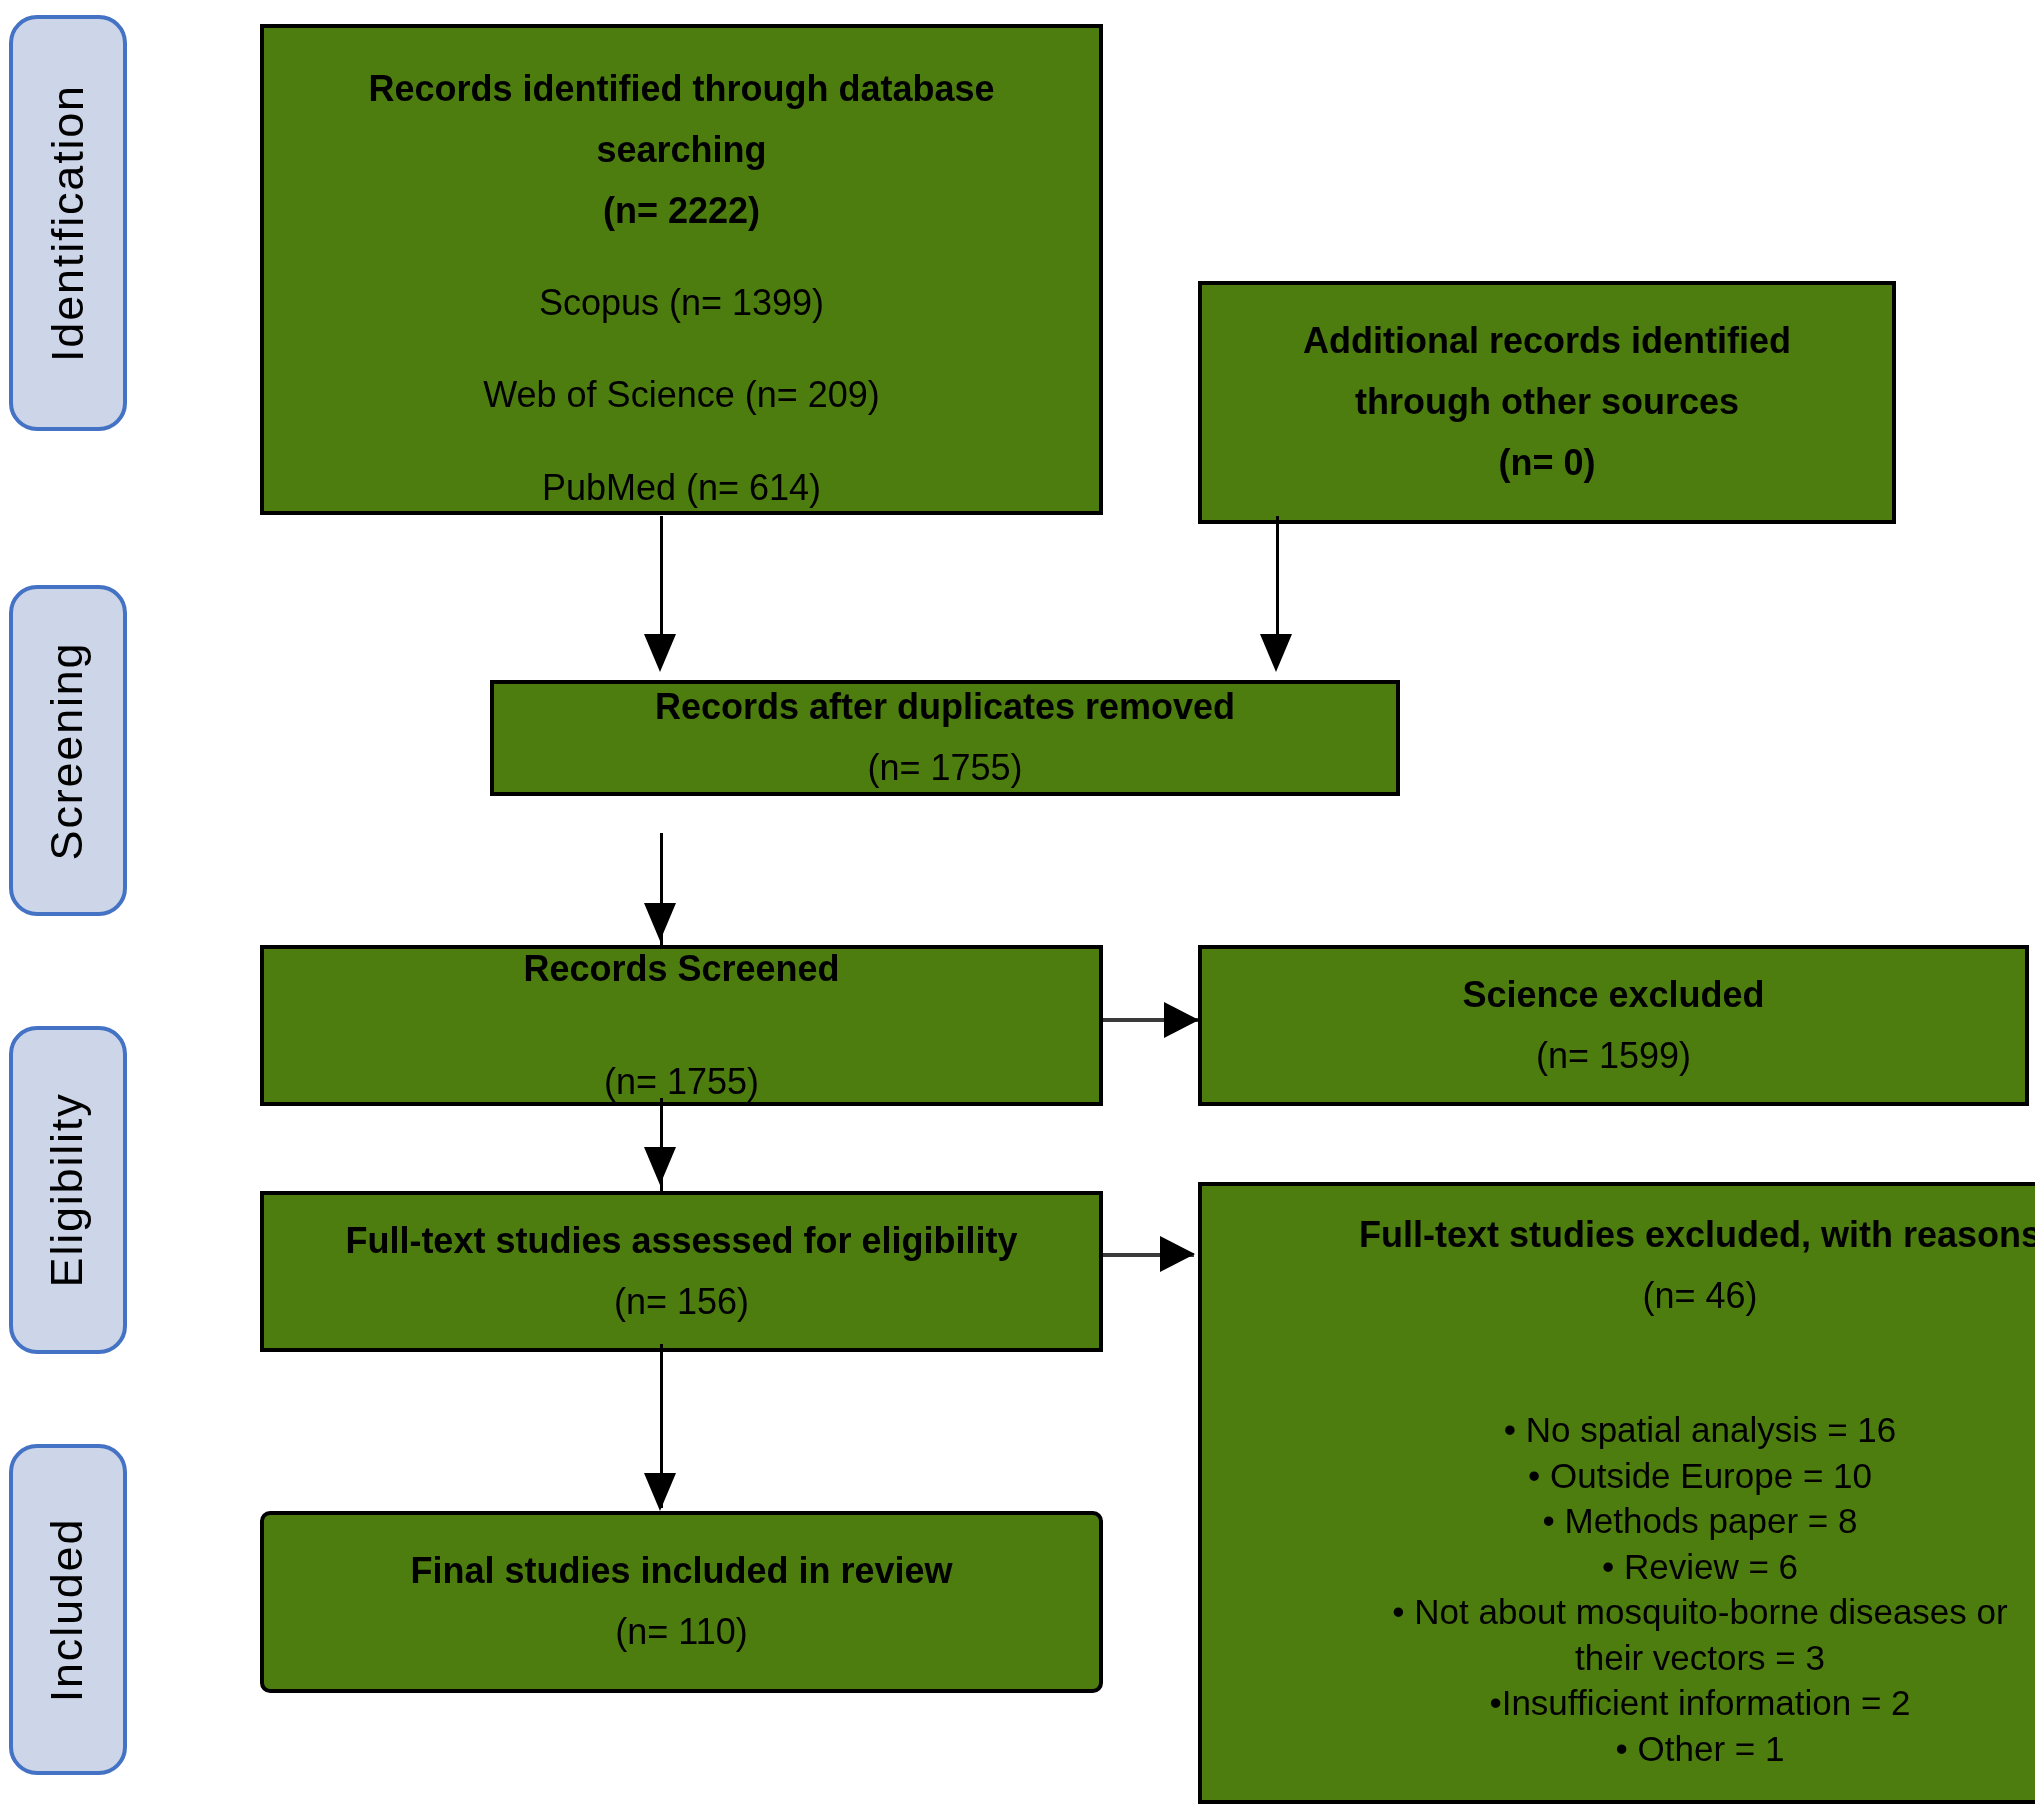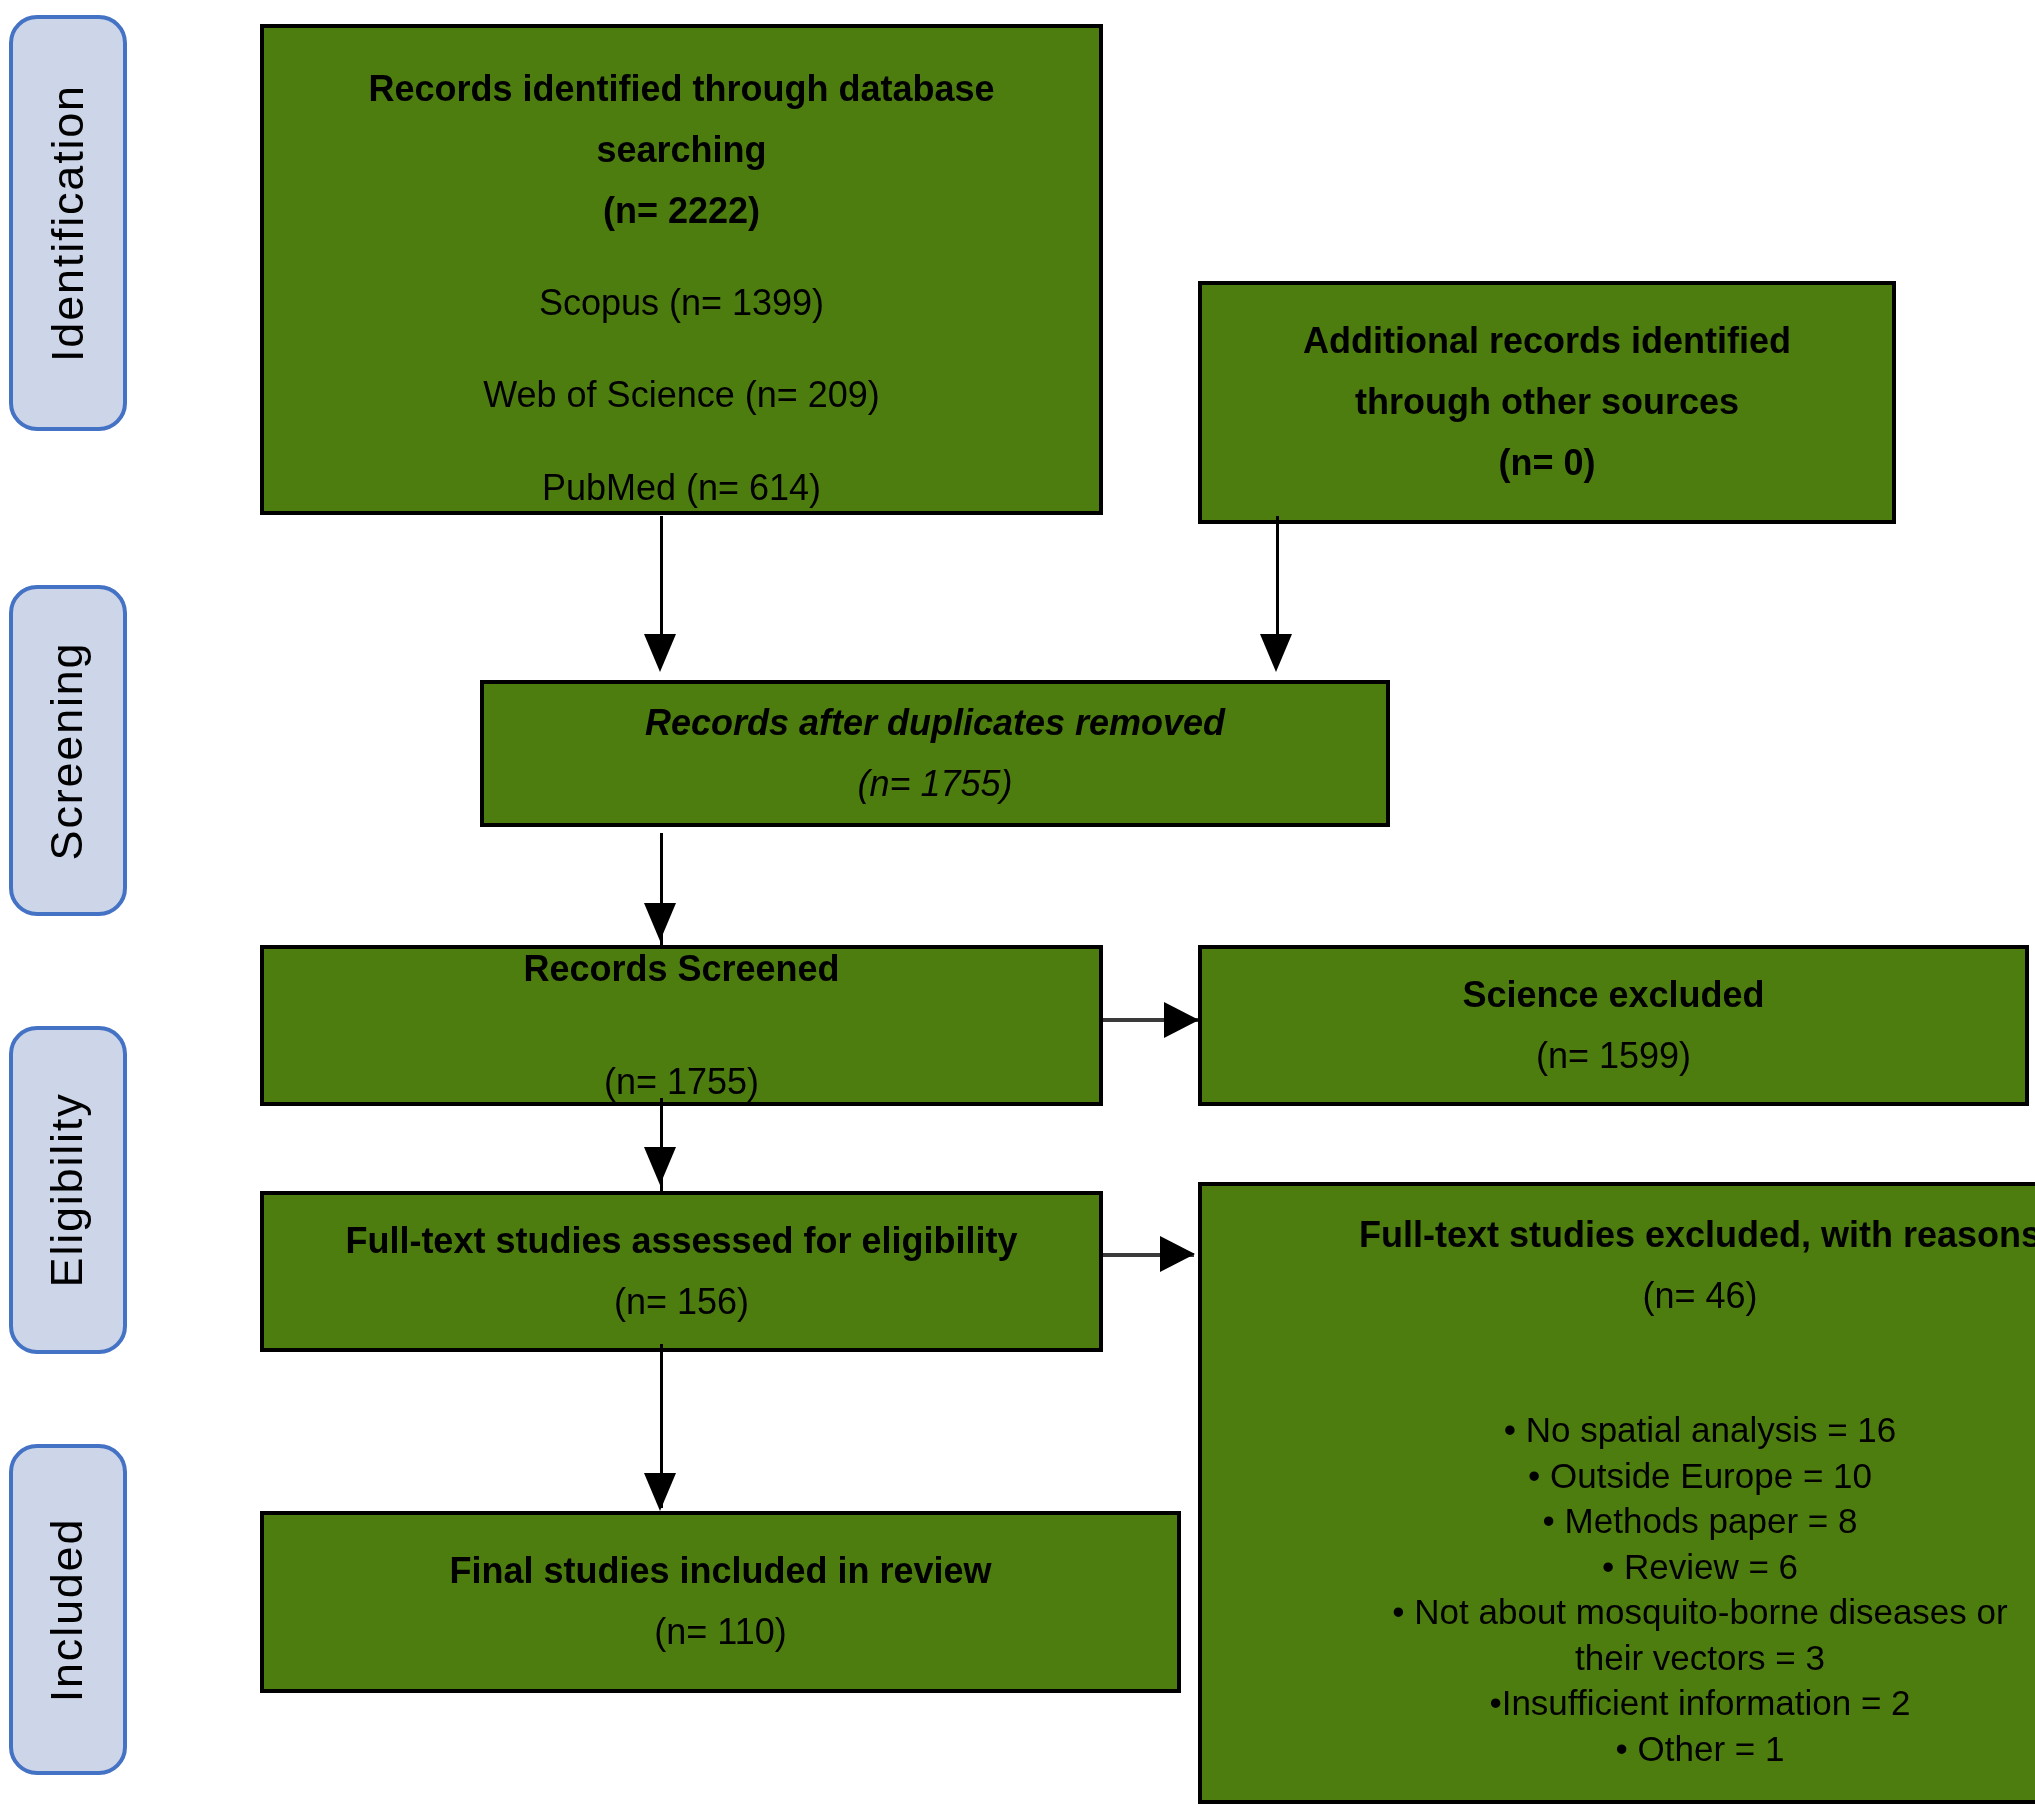--- a/index.html
+++ b/index.html
@@ -152,21 +152,21 @@
     <div class="gap-sm"></div>
     <div class="box-line bold">(n= 0)</div>
   </div>
 
   <div class="vline" style="left:660px; top:516px; height:133px;"></div>
   <div class="arrow-down" style="left:644px; top:634px;"></div>
 
   <div class="vline" style="left:1276px; top:516px; height:133px;"></div>
   <div class="arrow-down" style="left:1260px; top:634px;"></div>
 
-  <div class="flow-box center-v" style="left:480px; top:672px; width:910px; height:147px;font-style:italic;">
+  <div class="flow-box center-v" style="left:490px; top:672px; width:910px; height:116px;">
     <div class="box-line bold">Records after duplicates removed</div>
     <div class="gap-sm"></div>
     <div class="box-line normal">(n= 1755)</div>
   </div>
 
   <div class="vline" style="left:660px; top:833px; height:115px;"></div>
   <div class="arrow-down" style="left:644px; top:903px;"></div>
 
   <div class="flow-box center-v" style="left:260px; top:937px; width:843px; height:161px;justify-content:space-between;">
     <div class="box-line bold">Records Screened</div>
@@ -208,20 +208,20 @@
       <div class="bullet-item">• Not about mosquito-borne diseases or</div>
       <div class="bullet-item">their vectors = 3</div>
       <div class="bullet-item">•Insufficient information = 2</div>
       <div class="bullet-item">• Other = 1</div>
     </div>
   </div>
 
   <div class="vline" style="left:660px; top:1344px; height:164px;"></div>
   <div class="arrow-down" style="left:644px; top:1473px;"></div>
 
-  <div class="flow-box center-v" style="left:260px; top:1503px; width:921px; height:182px;">
+  <div class="flow-box center-v" style="left:260px; top:1503px; width:843px; height:182px;border-radius:10px;">
     <div class="box-line bold">Final studies included in review</div>
     <div class="gap-sm"></div>
     <div class="box-line normal">(n= 110)</div>
   </div>
 
 </div>
 
 
 </body></html>

